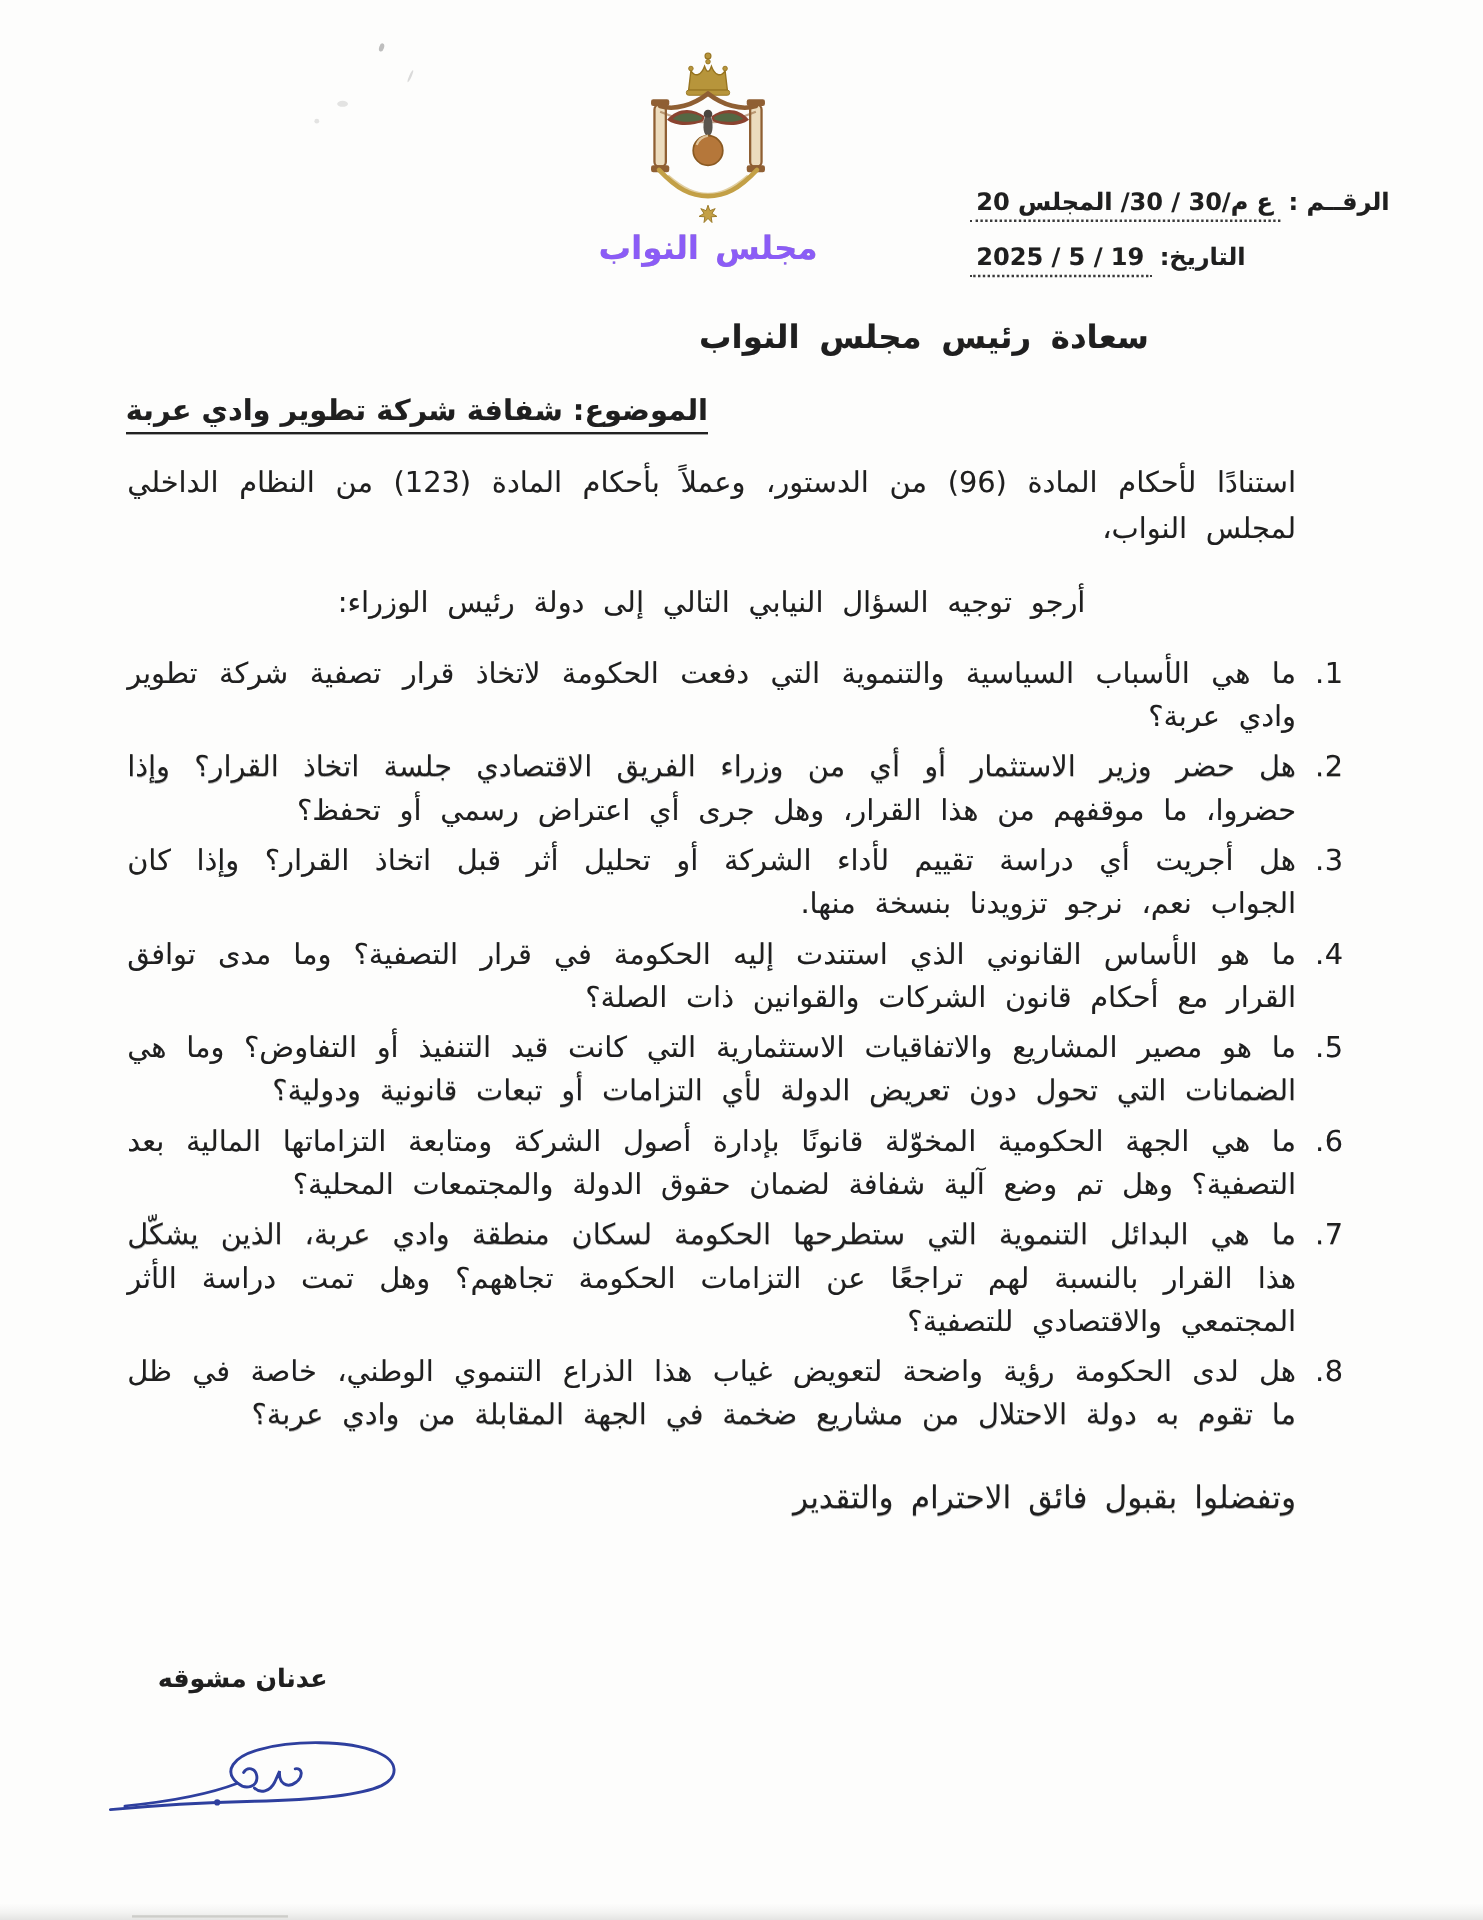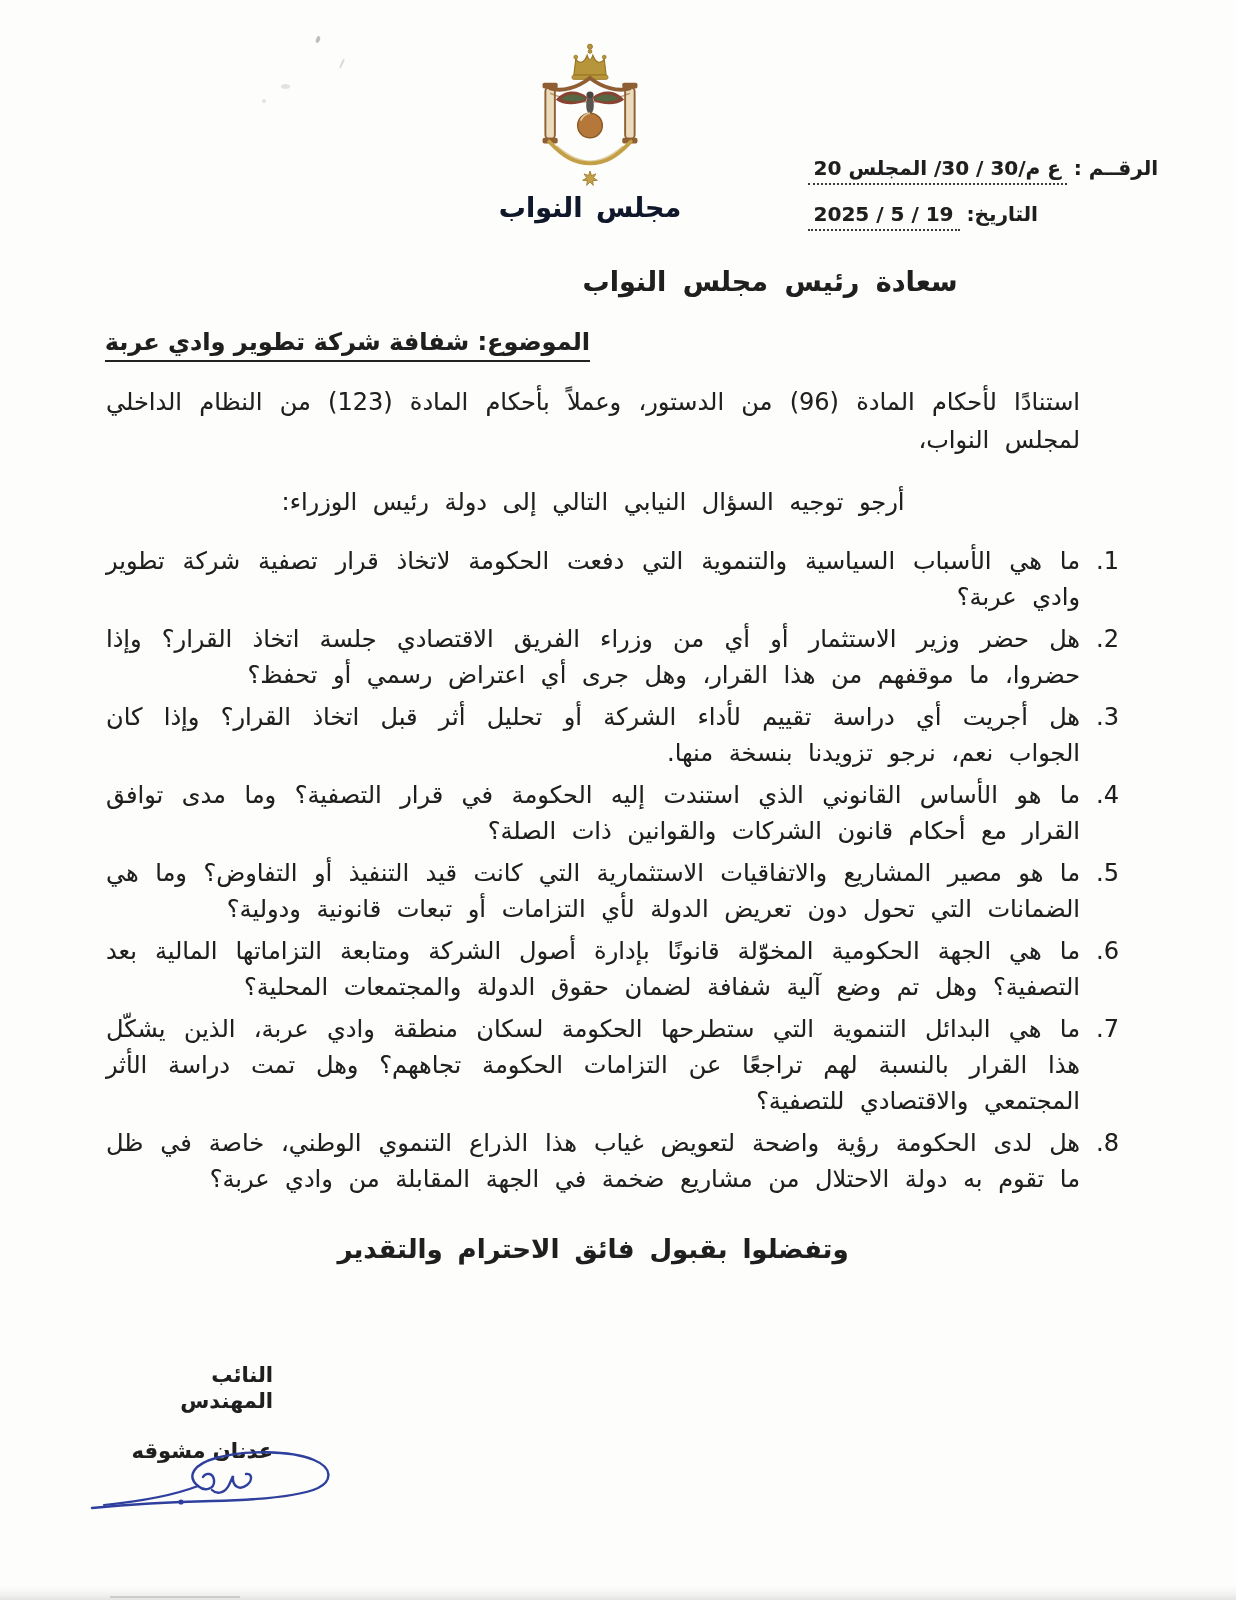--- a/index.html
+++ b/index.html
@@ -11,21 +11,21 @@
     direction:rtl;
     font-family:"DejaVu Sans",sans-serif;
     color:#1f1f1f;
     text-shadow:0.2px 0.2px 0.35px rgba(45,45,45,0.35);
   }
 
   
   .emblem-block{position:absolute;top:40px;left:470px;width:240px;text-align:center;}
   .emblem-block svg{display:block;margin:0 auto;}
   .emblem-caption{
-    margin-top:2px;font-size:27px;font-weight:bold;color:#0f172a;
+    margin-top:2px;font-size:27px;font-weight:bold;color:#8b5cf6;
     letter-spacing:0px;word-spacing:4px;
   }
 
   
   .ref-block{position:absolute;top:156px;right:78px;font-size:20px;font-weight:bold;text-align:left;}
   .ref-line,.date-line{white-space:nowrap;}
   .date-line{margin-top:22px;}
   .dotted{border-bottom:2px dotted #3a3a3a;padding:0 6px 3px 6px;}
 
   
@@ -47,22 +47,22 @@
     font-size:24px;letter-spacing:0.3px;word-spacing:8px;
   }
   .intro{margin:0;line-height:38px;text-align:justify;}
   .request{margin:24px 0 0 0;line-height:38px;text-align:center;}
   ol.questions{margin:22px 0 0 0;padding:0;list-style-position:outside;}
   ol.questions li{
     margin:0 0 6px 0;line-height:36px;text-align:justify;
   }
   ol.questions li::marker{font-size:24px;font-weight:normal;}
   .closing{
-    margin:32px 0 0 0;text-align:center;
-    font-size:26px;font-weight:bold;line-height:40px;word-spacing:6px;
+    margin:32px 0 0 0;text-align:right;
+    font-size:26px;font-weight:normal;line-height:40px;word-spacing:6px;
   }
 
   
   .sig-block{position:absolute;top:1362px;left:113px;width:160px;text-align:right;font-weight:bold;}
   .sig-title{font-size:21px;line-height:26px;}
   .sig-name{font-size:21px;line-height:26px;margin-top:24px;margin-left:6px;}
   .sig-scribble{position:absolute;top:1444px;left:86px;}
 
   
   .speck{position:absolute;background:#8a8a8a;border-radius:50%;}
@@ -151,21 +151,20 @@
       <li>ما هو الأساس القانوني الذي استندت إليه الحكومة في قرار التصفية؟ وما مدى توافق القرار مع أحكام قانون الشركات والقوانين ذات الصلة؟</li>
       <li>ما هو مصير المشاريع والاتفاقيات الاستثمارية التي كانت قيد التنفيذ أو التفاوض؟ وما هي الضمانات التي تحول دون تعريض الدولة لأي التزامات أو تبعات قانونية ودولية؟</li>
       <li>ما هي الجهة الحكومية المخوّلة قانونًا بإدارة أصول الشركة ومتابعة التزاماتها المالية بعد التصفية؟ وهل تم وضع آلية شفافة لضمان حقوق الدولة والمجتمعات المحلية؟</li>
       <li>ما هي البدائل التنموية التي ستطرحها الحكومة لسكان منطقة وادي عربة، الذين يشكّل هذا القرار بالنسبة لهم تراجعًا عن التزامات الحكومة تجاههم؟ وهل تمت دراسة الأثر المجتمعي والاقتصادي للتصفية؟</li>
       <li>هل لدى الحكومة رؤية واضحة لتعويض غياب هذا الذراع التنموي الوطني، خاصة في ظل ما تقوم به دولة الاحتلال من مشاريع ضخمة في الجهة المقابلة من وادي عربة؟</li>
     </ol>
     <p class="closing">وتفضلوا بقبول فائق الاحترام والتقدير</p>
   </div>
 
   <div class="sig-block">
-    <div class="sig-title">النائب المهندس</div>
     <div class="sig-name">عدنان مشوقه</div>
   </div>
   <svg class="sig-scribble" width="265" height="78" viewBox="0 0 265 78">
     <path d="M6 64 C48 60 88 58 126 57 C170 56 212 53 232 44 C246 37 247 24 228 16 C204 6 158 6 130 14 C108 20 100 32 112 42 C119 48 129 45 128 36 C127 29 120 28 117 33" fill="none" stroke="#2e3f9e" stroke-width="2.4" stroke-linecap="round"></path>
     <path d="M126 46 C131 51 139 49 143 41 L147 32 C146 42 153 47 161 41 C167 36 166 29 160 30" fill="none" stroke="#2e3f9e" stroke-width="2.4" stroke-linecap="round"></path>
     <path d="M112 42 C86 52 48 58 18 61" fill="none" stroke="#2e3f9e" stroke-width="2.2" stroke-linecap="round"></path>
     <circle cx="95" cy="58" r="2.6" fill="#2e3f9e"></circle>
   </svg>
 
   <div class="scan-bottom"></div>

